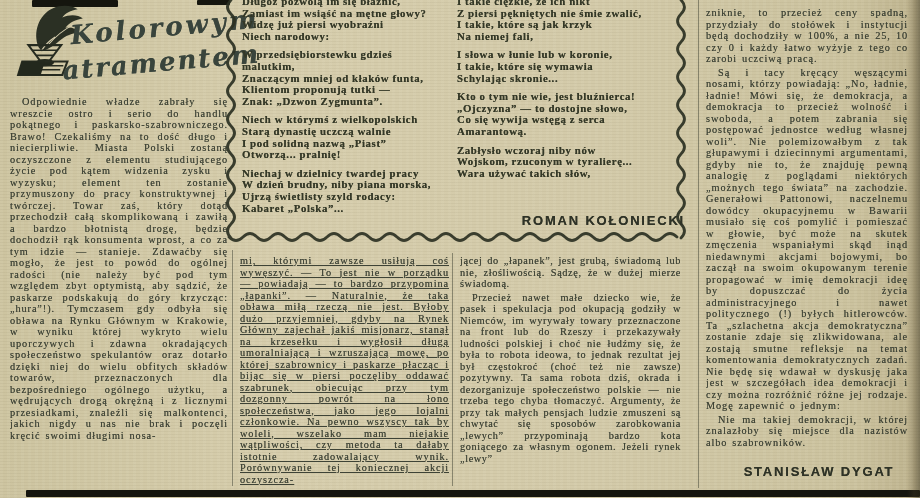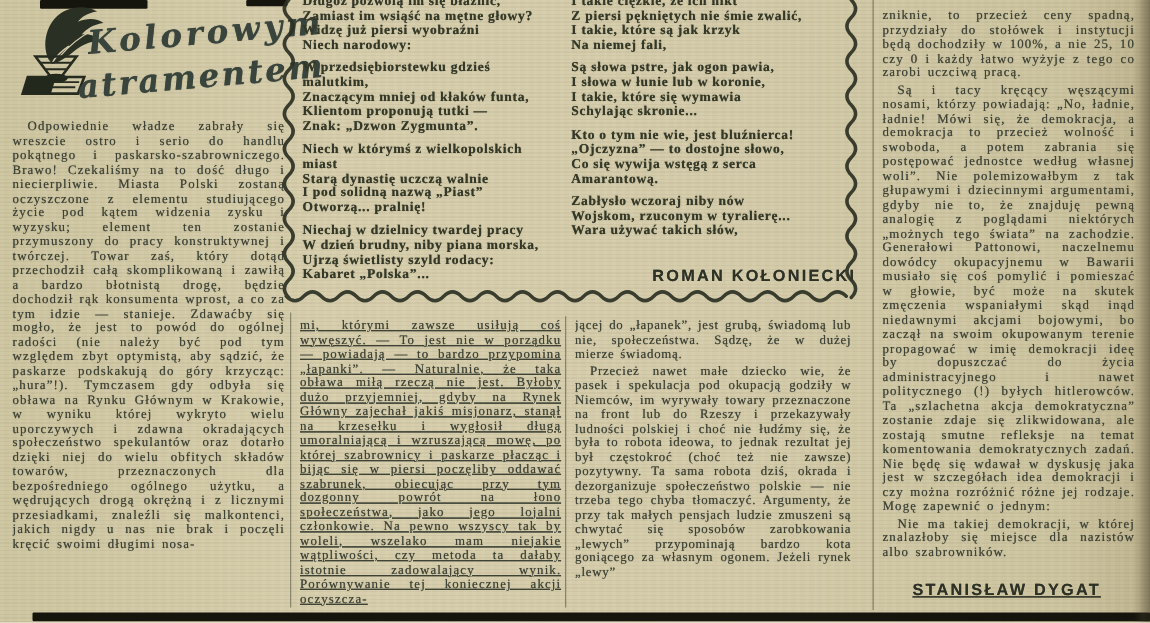--- a/index.html
+++ b/index.html
@@ -51,21 +51,21 @@
   #poem-right{left:457px;top:-4px;width:228px;}
   .stanza{margin-bottom:7px;}
   .poem-line{white-space:nowrap;}
   .poem-line.hang{text-align:left;padding-right:14px;}
 
   .sig{
     position:absolute;font-family:"Liberation Sans",sans-serif;font-weight:bold;font-size:13px;
     letter-spacing:1.8px;color:#2e3226;text-shadow:0 0 0.5px rgba(46,50,38,0.8);white-space:nowrap;
   }
   #poem-author{left:470px;top:213px;width:215px;text-align:right;padding-right:20px;}
-  #right-author{left:730px;top:464px;width:178px;text-align:left;text-decoration:underline;}
+  #right-author{left:730px;top:464px;width:178px;text-align:center;}
 
   .wavy-frame{position:absolute;left:222px;top:0;width:470px;height:246px;pointer-events:none;}
 </style>
 </head>
 <body>
 
 <div class="page">
 
   <div class="black" id="frag1"></div>
   <div class="black" id="frag2"></div>
@@ -105,42 +105,40 @@
     </div>
     <div class="stanza">
       <div class="poem-line">W przedsiębiorstewku gdzieś</div>
       <div class="poem-line hang">malutkim,</div>
       <div class="poem-line">Znaczącym mniej od kłaków funta,</div>
       <div class="poem-line">Klientom proponują tutki —</div>
       <div class="poem-line">Znak: „Dzwon Zygmunta”.</div>
     </div>
     <div class="stanza">
       <div class="poem-line">Niech w którymś z wielkopolskich</div>
-      <div class="poem-line hang">miast</div>
       <div class="poem-line">Starą dynastię uczczą walnie</div>
       <div class="poem-line">I pod solidną nazwą „Piast”</div>
       <div class="poem-line">Otworzą... pralnię!</div>
     </div>
     <div class="stanza">
       <div class="poem-line">Niechaj w dzielnicy twardej pracy</div>
       <div class="poem-line">W dzień brudny, niby piana morska,</div>
       <div class="poem-line">Ujrzą świetlisty szyld rodacy:</div>
       <div class="poem-line">Kabaret „Polska”...</div>
     </div>
   </div>
 
   <div class="poem" id="poem-right">
     <div class="stanza">
       <div class="poem-line">I takie ciężkie, że ich nikt</div>
       <div class="poem-line">Z piersi pękniętych nie śmie zwalić,</div>
       <div class="poem-line">I takie, które są jak krzyk</div>
       <div class="poem-line">Na niemej fali,</div>
     </div>
     <div class="stanza">
-      <div class="poem-line">Są słowa pstre, jak ogon pawia,</div>
       <div class="poem-line">I słowa w łunie lub w koronie,</div>
       <div class="poem-line">I takie, które się wymawia</div>
       <div class="poem-line">Schylając skronie...</div>
     </div>
     <div class="stanza">
       <div class="poem-line">Kto o tym nie wie, jest bluźnierca!</div>
       <div class="poem-line">„Ojczyzna” — to dostojne słowo,</div>
       <div class="poem-line">Co się wywija wstęgą z serca</div>
       <div class="poem-line">Amarantową.</div>
     </div>
@@ -154,21 +152,21 @@
   <div class="sig" id="poem-author">ROMAN KOŁONIECKI</div>
 
   <div class="vrule" id="vrule-a"></div>
   <div class="vrule" id="vrule-b"></div>
   <div class="vrule" id="vrule-c"></div>
 
   <div class="body-text" id="col-mid-a">
     <p>mi, którymi zawsze usiłują coś wywęszyć. — To jest nie w porządku — powiadają — to bardzo przypomina „łapanki”. — Naturalnie, że taka obława miłą rzeczą nie jest. Byłoby dużo przyjemniej, gdyby na Rynek Główny zajechał jakiś misjonarz, stanął na krzesełku i wygłosił długą umoralniającą i wzruszającą mowę, po której szabrownicy i paskarze płacząc i bijąc się w piersi poczęliby oddawać szabrunek, obiecując przy tym dozgonny powrót na łono społeczeństwa, jako jego lojalni członkowie. Na pewno wszyscy tak by woleli, wszelako mam niejakie wątpliwości, czy metoda ta dałaby istotnie zadowalający wynik. Porównywanie tej koniecznej akcji oczyszcza-</p>
   </div>
   <div class="body-text" id="col-mid-b">
-    <p>jącej do „łapanek”, jest grubą, świadomą lub nie, społeczeństwa. Sądzę, że w dużej mierze świadomą.</p>
+    <p>jącej do „łapanek”, jest grubą, świadomą lub nie, złośliwością. Sądzę, że w dużej mierze świadomą.</p>
     <p class="indent">Przecież nawet małe dziecko wie, że pasek i spekulacja pod okupacją godziły w Niemców, im wyrywały towary przeznaczone na front lub do Rzeszy i przekazywały ludności polskiej i choć nie łudźmy się, że była to robota ideowa, to jednak rezultat jej był częstokroć (choć też nie zawsze) pozytywny. Ta sama robota dziś, okrada i dezorganizuje społeczeństwo polskie — nie trzeba tego chyba tłomaczyć. Argumenty, że przy tak małych pensjach ludzie zmuszeni są chwytać się sposobów zarobkowania „lewych” przypominają bardzo kota goniącego za własnym ogonem. Jeżeli rynek „lewy”</p>
   </div>
 
   <div class="body-text" id="col-right">
     <p>zniknie, to przecież ceny spadną, przydziały do stołówek i instytucji będą dochodziły w 100%, a nie 25, 10 czy 0 i każdy łatwo wyżyje z tego co zarobi uczciwą pracą.</p>
     <p class="indent">Są i tacy kręcący węszącymi nosami, którzy powiadają: „No, ładnie, ładnie! Mówi się, że demokracja, a demokracja to przecież wolność i swoboda, a potem zabrania się postępować jednostce według własnej woli”. Nie polemizowałbym z tak głupawymi i dziecinnymi argumentami, gdyby nie to, że znajduję pewną analogię z poglądami niektórych „możnych tego świata” na zachodzie. Generałowi Pattonowi, naczelnemu dowódcy okupacyjnemu w Bawarii musiało się coś pomylić i pomieszać w głowie, być może na skutek zmęczenia wspaniałymi skąd inąd niedawnymi akcjami bojowymi, bo zaczął na swoim okupowanym terenie propagować w imię demokracji ideę by dopuszczać do życia administracyjnego i nawet politycznego (!) byłych hitlerowców. Ta „szlachetna akcja demokratyczna” zostanie zdaje się zlikwidowana, ale zostają smutne refleksje na temat komentowania demokratycznych zadań. Nie będę się wdawał w dyskusję jaka jest w szczegółach idea demokracji i czy można rozróżnić różne jej rodzaje. Mogę zapewnić o jednym:</p>
     <p class="indent">Nie ma takiej demokracji, w której znalazłoby się miejsce dla nazistów albo szabrowników.</p>
   </div>
 
   <div class="sig" id="right-author">STANISŁAW DYGAT</div>

